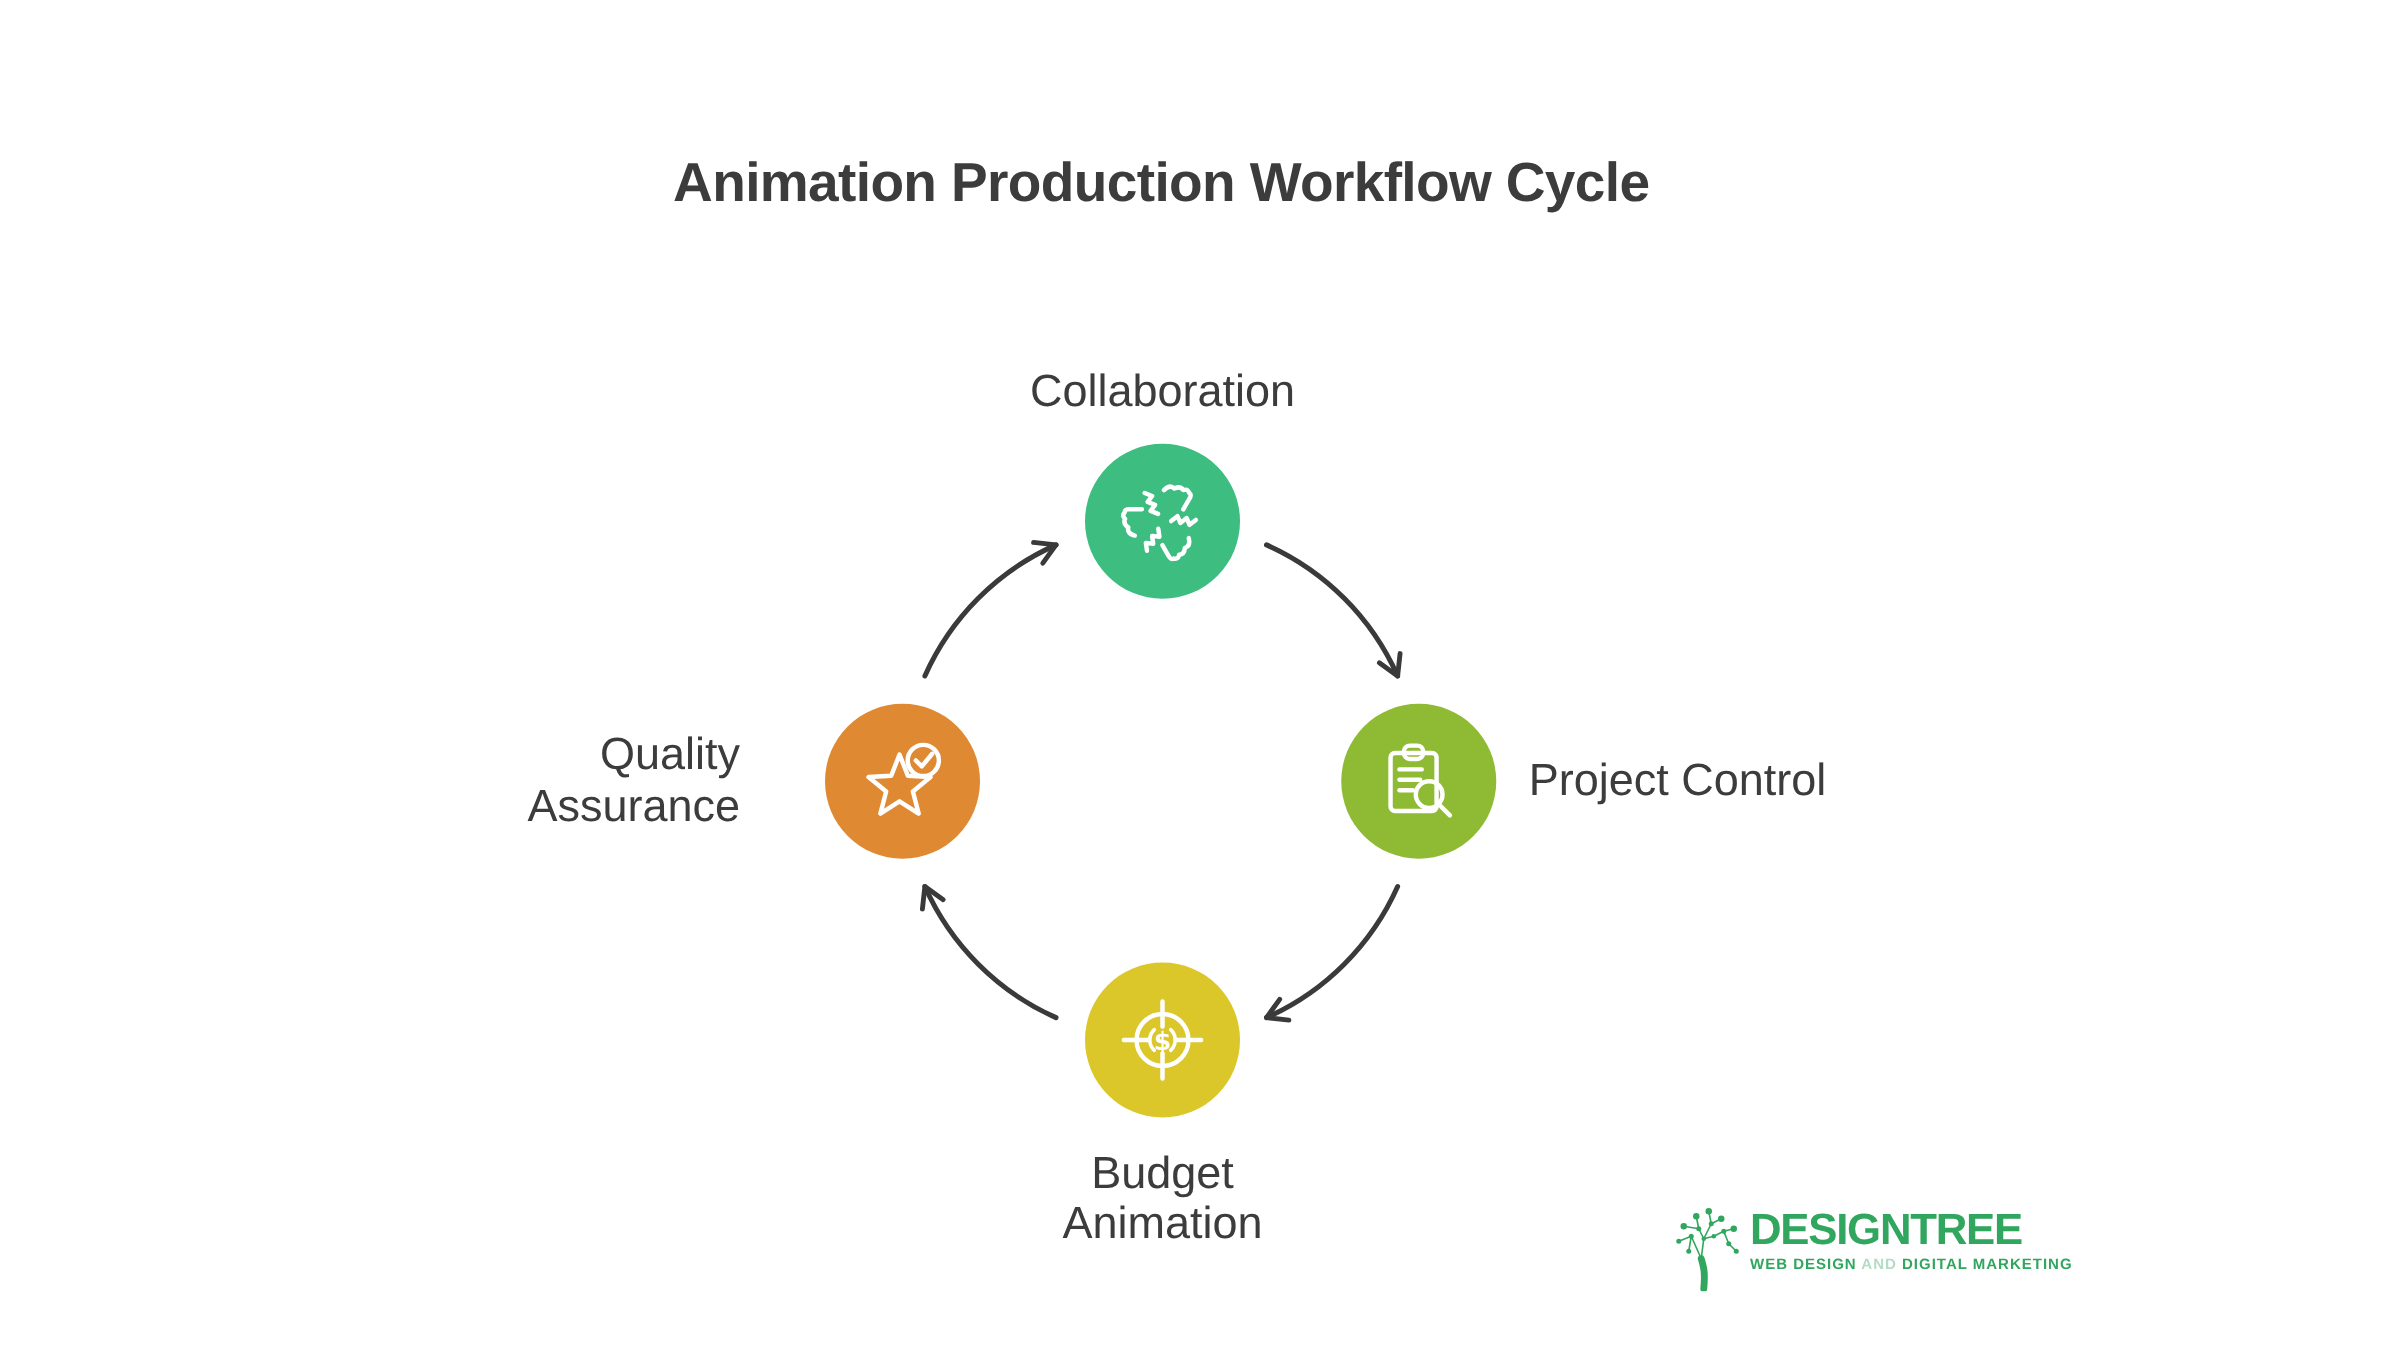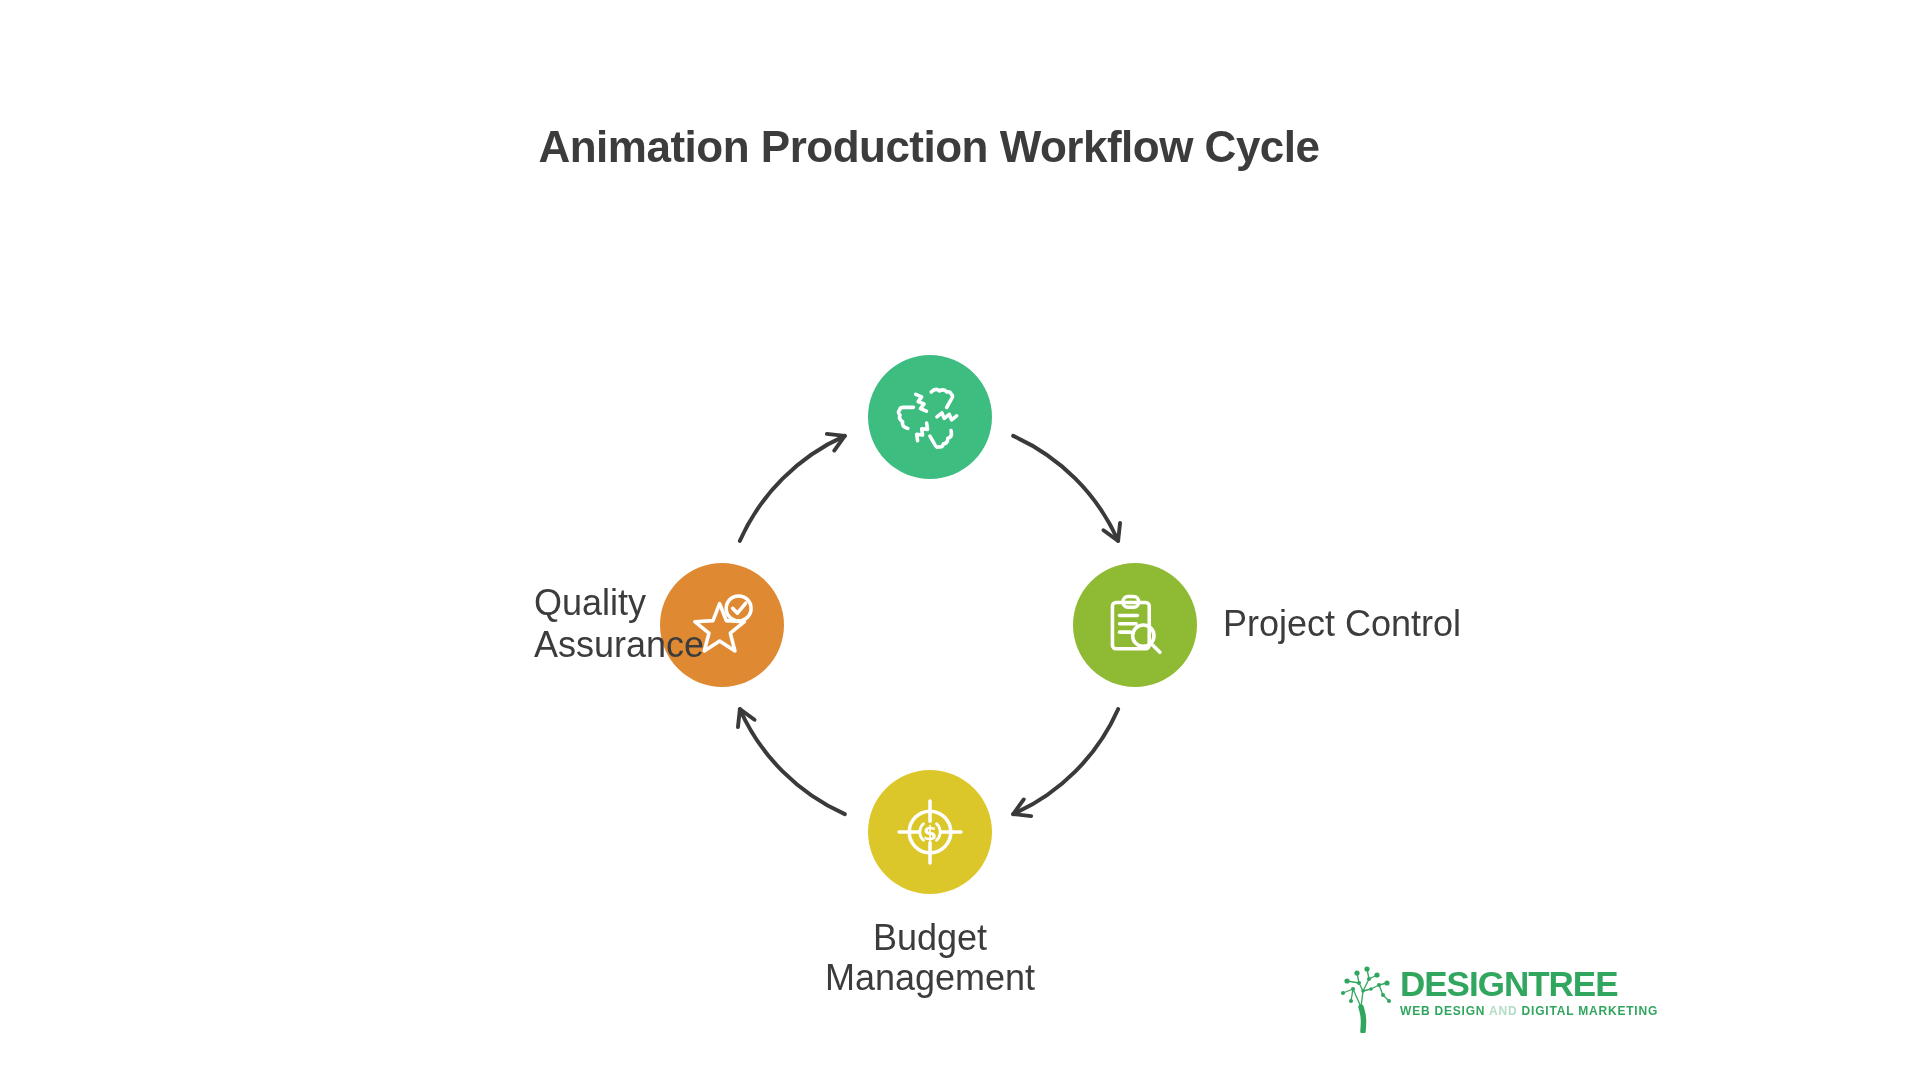--- a/index.html
+++ b/index.html
@@ -25,21 +25,21 @@
   .icon-stroke{fill:none;stroke:#ffffff;stroke-width:3;stroke-linecap:round;stroke-linejoin:round;}
   .icon-fill{fill:#ffffff;stroke:none;}
   .badge-fill{fill:var(--node-color,#999);}
 
   .node-label{
     position:absolute;font-size:36px;line-height:42px;
     color:var(--text-color,#3c3c3c);white-space:pre-line;
   }
   .label-collaboration{left:930px;top:313px;transform:translate(-50%,-50%);text-align:center;}
   .label-project-control{left:1223px;top:624px;transform:translateY(-50%);text-align:center;}
-  .label-quality-assurance{right:1216px;top:624px;transform:translateY(-50%);text-align:left;}
+  .label-quality-assurance{right:1328px;top:624px;transform:translateY(-50%);text-align:right;}
   .label-budget-management{left:930px;top:958px;transform:translate(-50%,-50%);text-align:center;line-height:40px;}
 
   .logo{position:absolute;left:1337px;top:961px;display:flex;align-items:flex-start;}
   .logo-tree{margin-top:2px;}
   .logo-text{margin-left:7px;margin-top:6px;}
   .logo-brand{font-size:35px;line-height:34px;letter-spacing:-1px;color:var(--logo-color,#31a65e);white-space:nowrap;}
   .logo-brand .bold{font-weight:bold;}
   .logo-brand .light{font-weight:bold;}
   .logo-tagline{margin-top:3px;font-size:12px;font-weight:bold;letter-spacing:0.8px;color:var(--logo-color,#31a65e);white-space:nowrap;}
   .logo-tagline .and{color:var(--logo-light-color,#b2dcc4);}
@@ -114,23 +114,24 @@
   <div class="node" style="left: 660px; top: 563px; --node-color: #df8a33;">
     <svg width="76" height="76" viewBox="0 0 64 64">
       <g class="icon-stroke">
         <path d="M30,14 L35.6,28.3 L50.9,29.2 L39,38.9 L42.9,53.8 L30,45.5 L17.1,53.8 L21,38.9 L9.1,29.2 L24.4,28.3 Z"></path>
         <circle cx="46" cy="18" r="10.5" class="badge-fill"></circle>
         <path d="M41,18 L45,22 L52,13.5"></path>
       </g>
     </svg>
   </div>
 
+  <div class="node-label label-collaboration">Collaboration</div>
   <div class="node-label label-project-control">Project Control</div>
   <div class="node-label label-budget-management">Budget
-Management</div>
+Animation</div>
   <div class="node-label label-quality-assurance">Quality
 Assurance</div>
 
   <div class="logo">
     <svg class="logo-tree" width="56" height="70" viewBox="0 0 56 70">
       <g stroke="#31a65e" stroke-width="1.3" fill="none">
         <path d="M24,44 L16,26 M24,44 L26,28 M26,28 L22,20 M22,20 L20,10 M22,20 L10,18 M16,26 L6,30 M16,26 L14,38 M26,28 L32,16 M32,16 L30,6 M32,16 L40,12 M26,28 L34,26 M34,26 L42,22 M42,22 L50,20 M42,22 L46,32 M46,32 L52,38"></path>
       </g>
       <g fill="#31a65e">
         <circle cx="6" cy="30" r="2"></circle>

